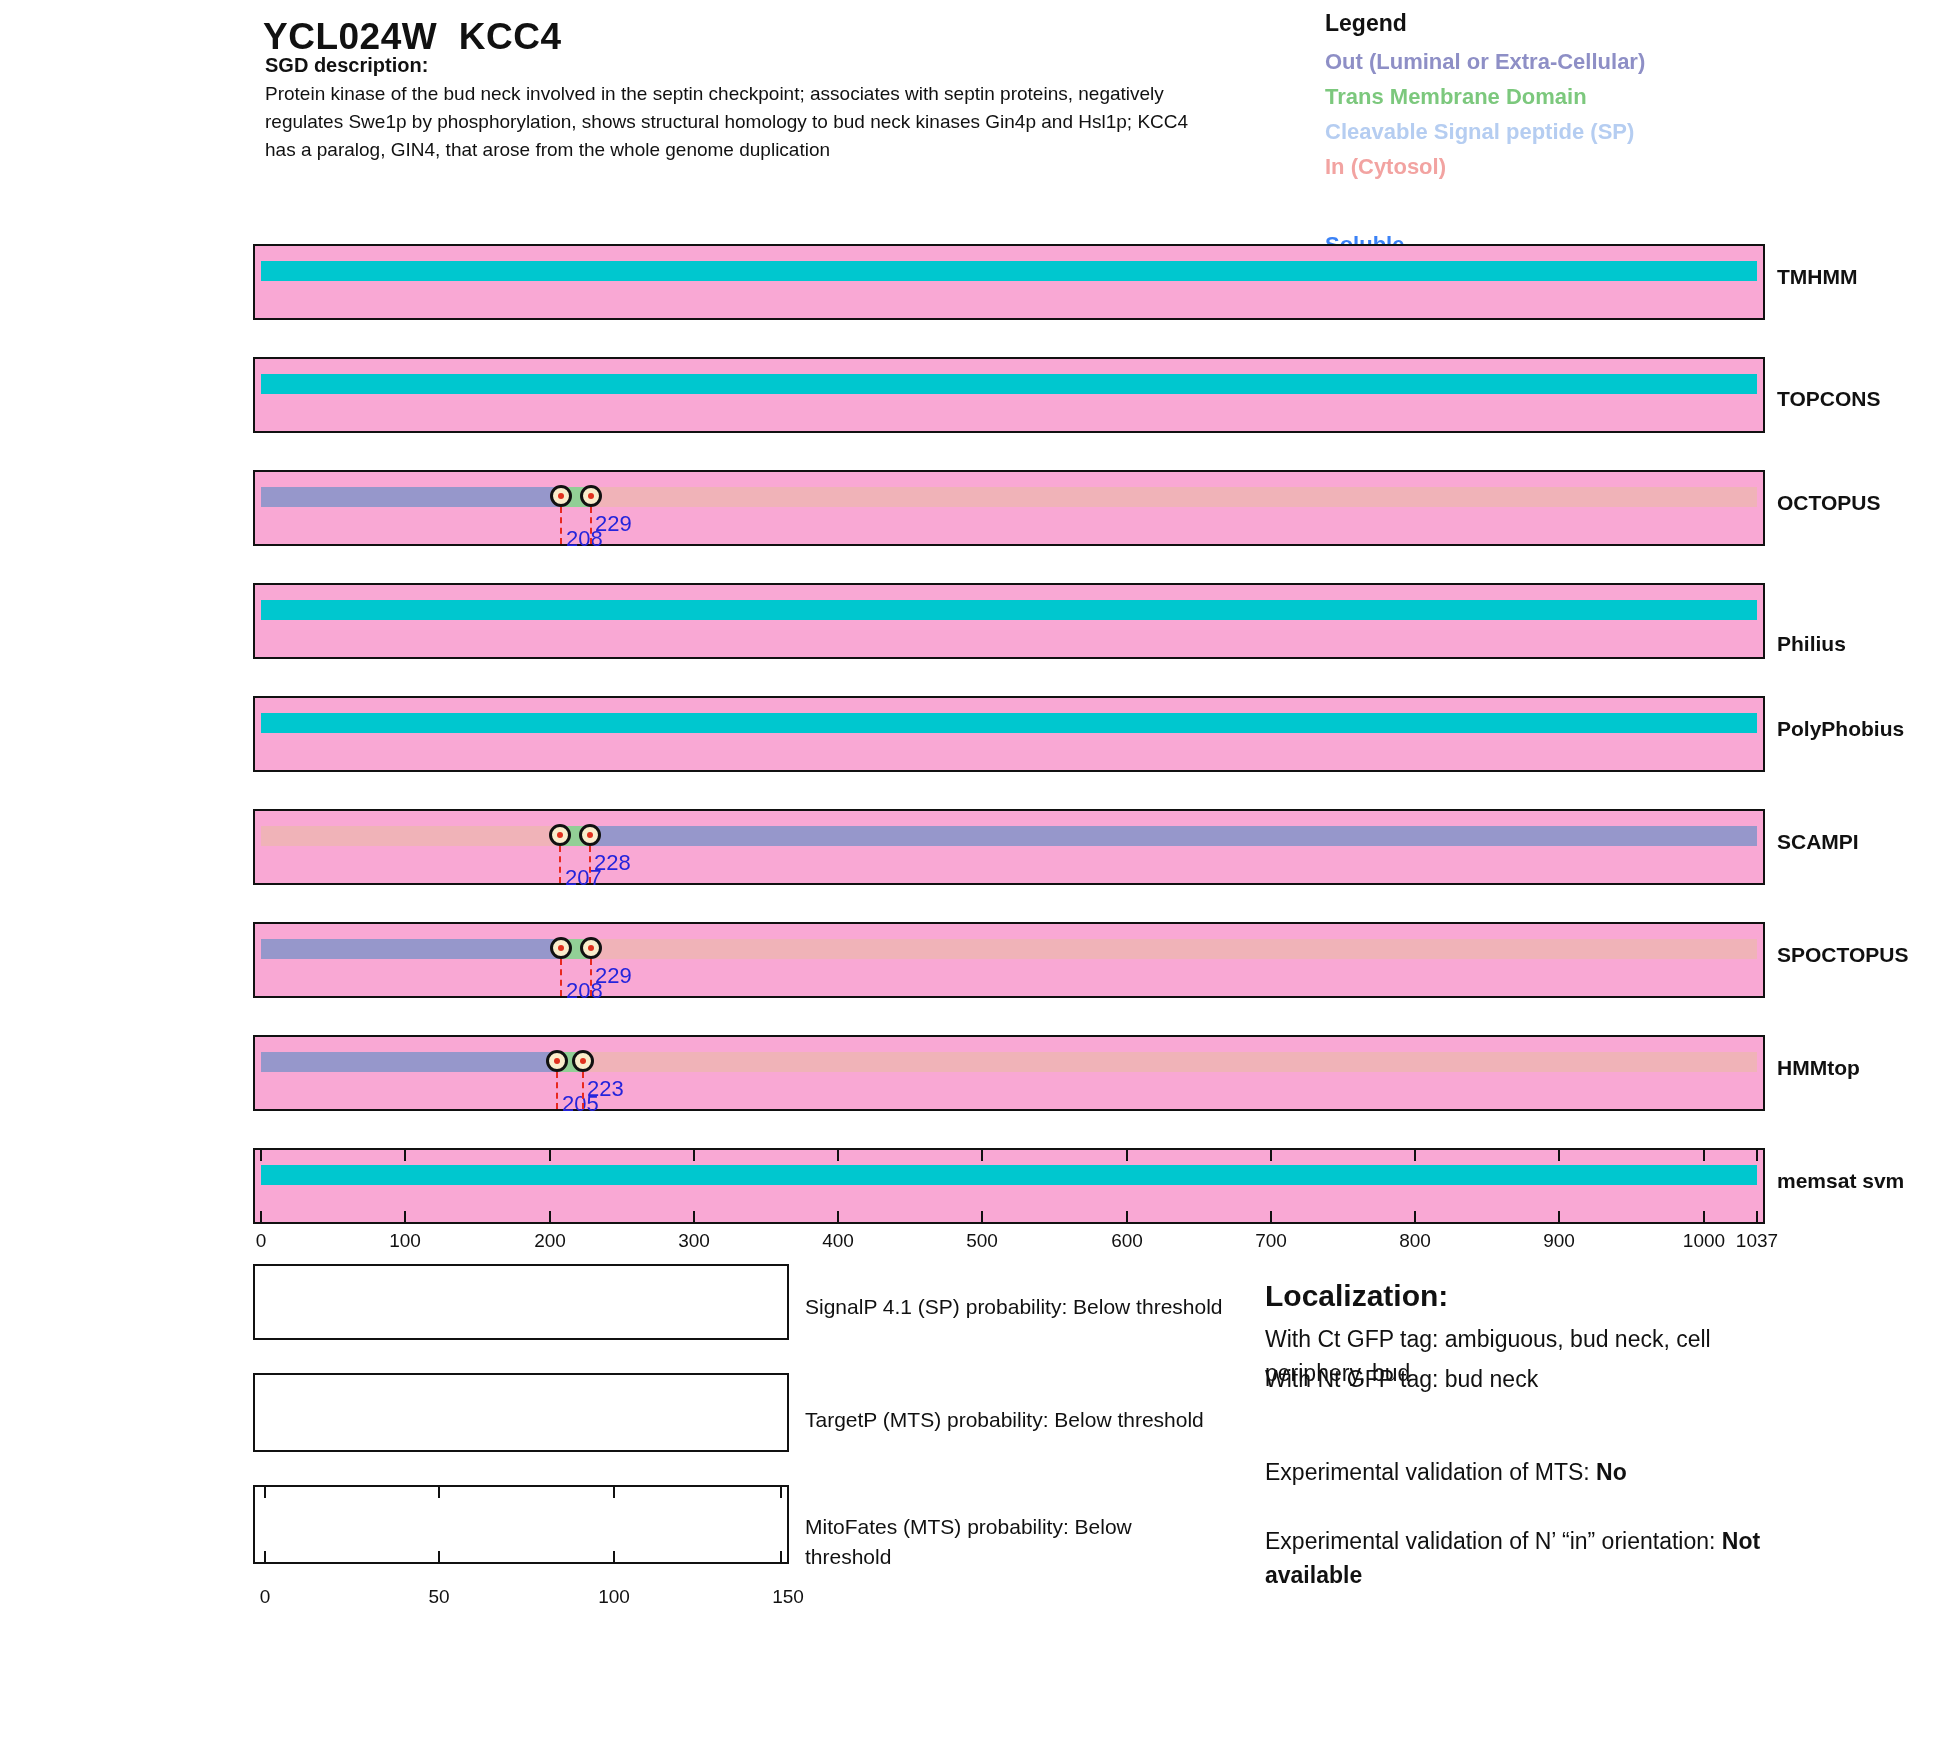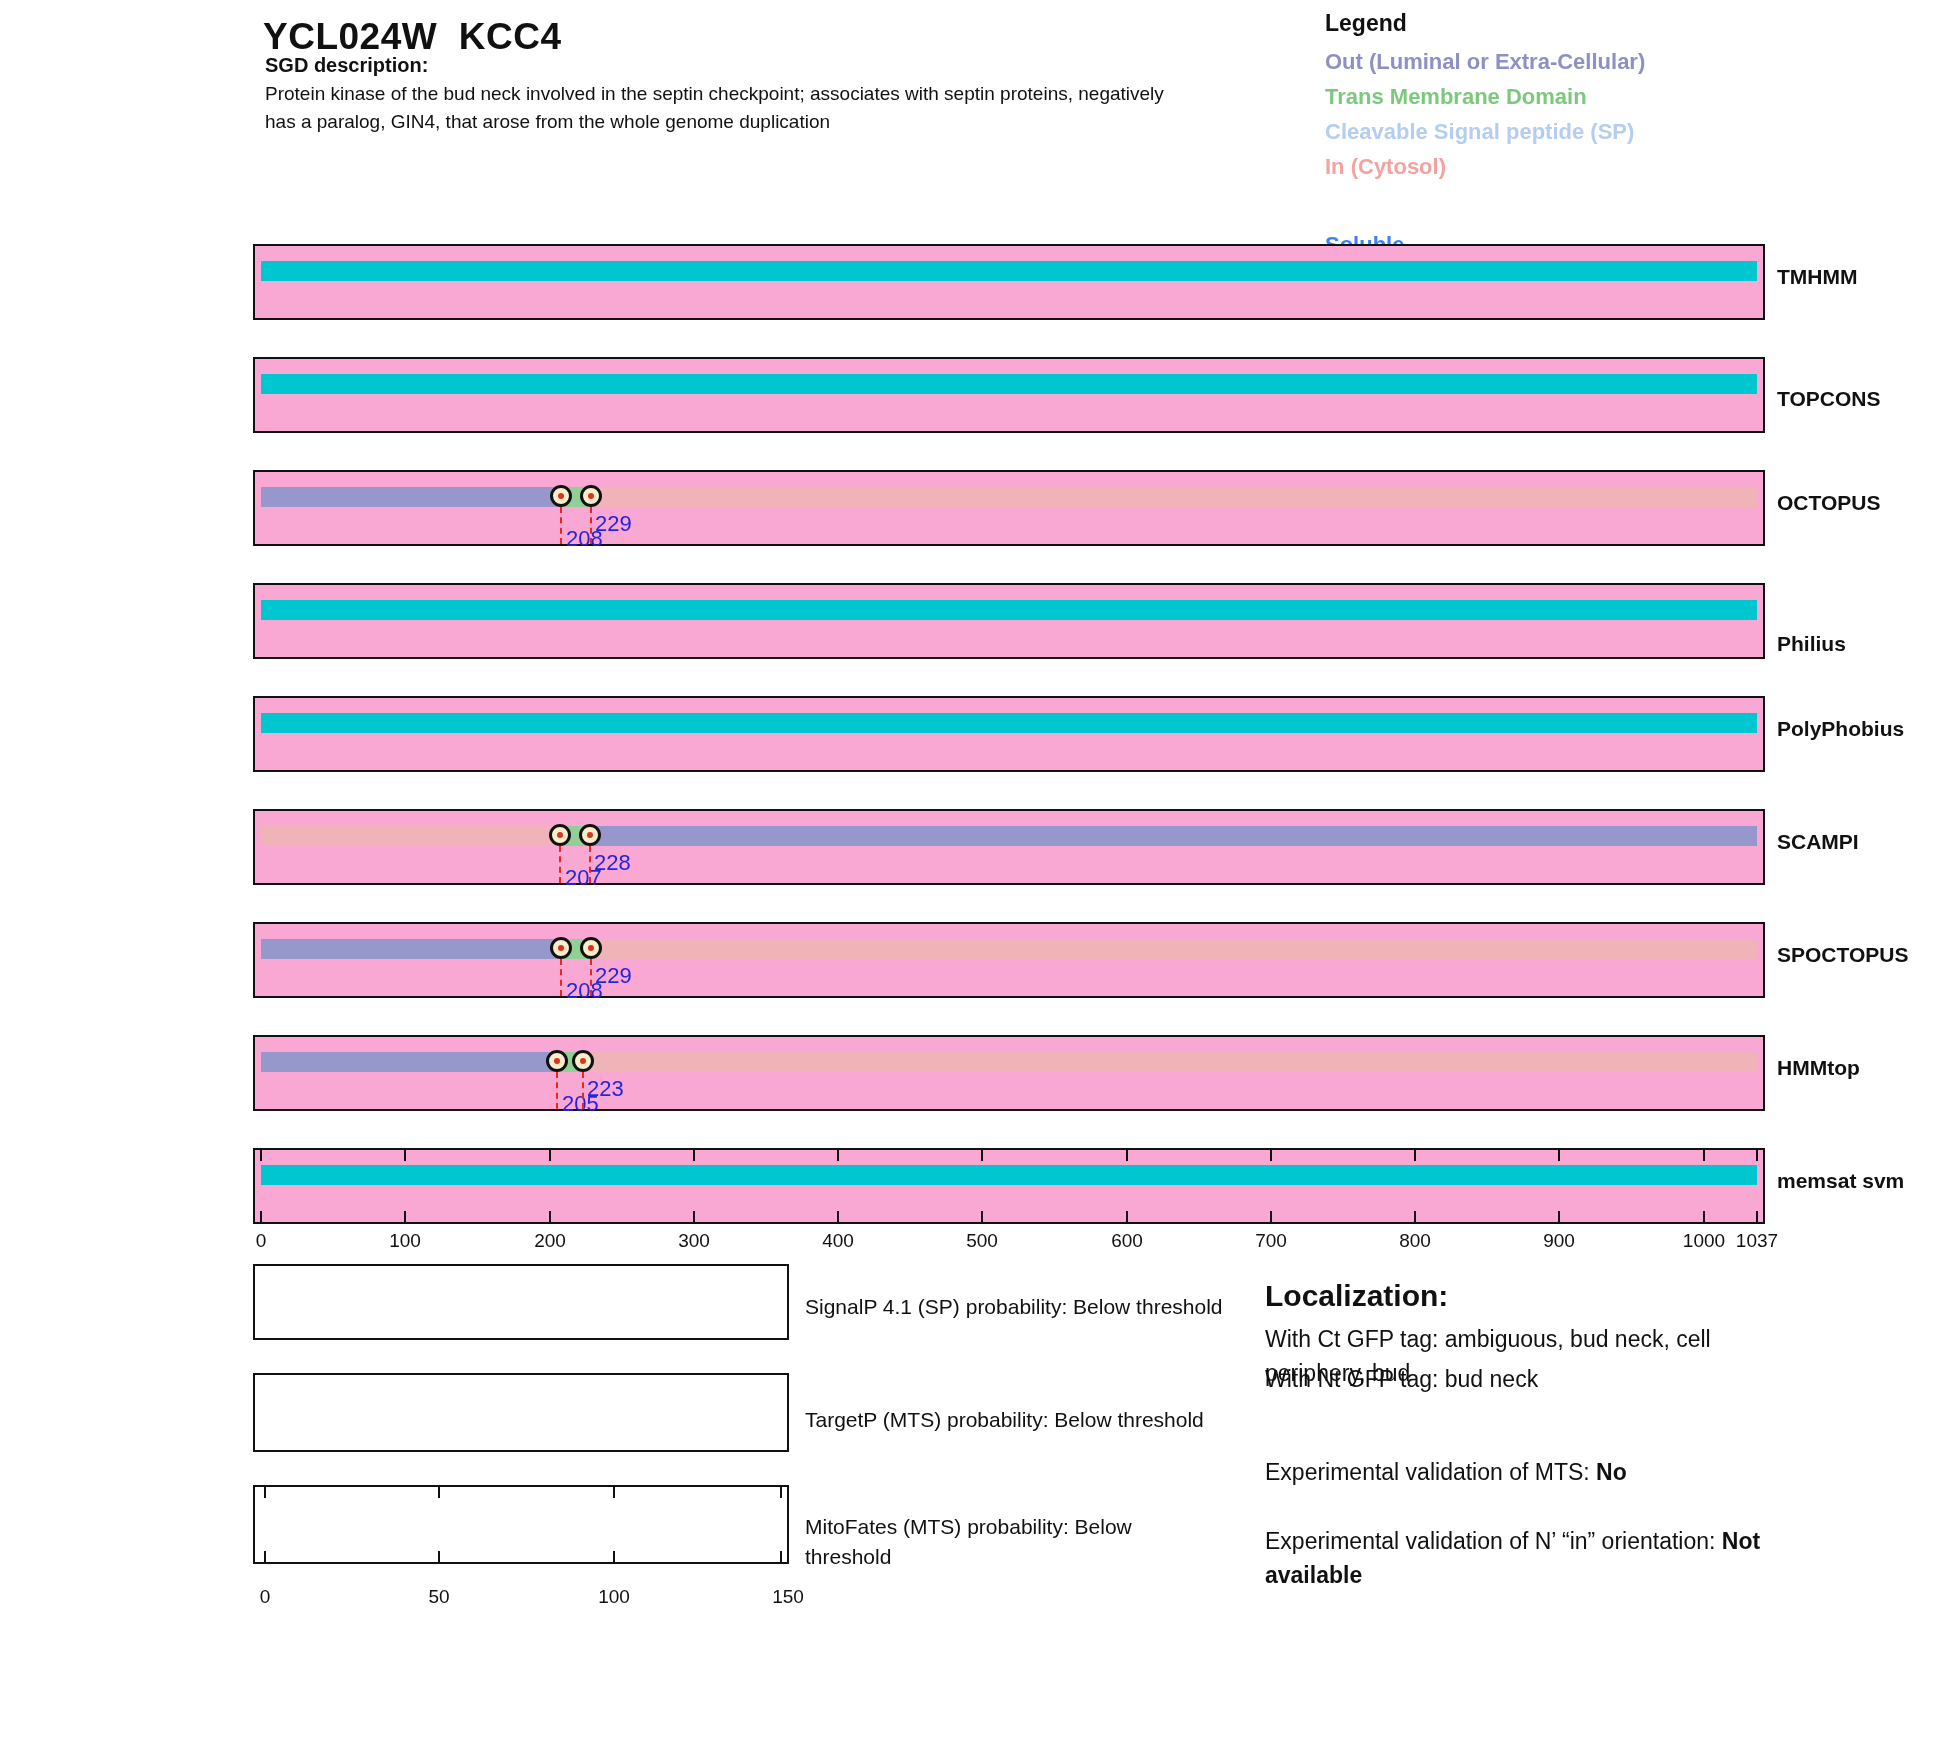--- a/index.html
+++ b/index.html
@@ -33,20 +33,21 @@
   #loc-ori{left:1265px;top:1524px;width:555px;font-size:23px;line-height:34px;}
 </style>
 </head>
 <body>
 
 <div id="canvas">
   <div id="title" class="abs">YCL024W  KCC4</div>
   <div id="sgd-label" class="abs">SGD description:</div>
   <div id="desc" class="abs">
       <div class="desc-line">Protein kinase of the bud neck involved in the septin checkpoint; associates with septin proteins, negatively</div>
+      <div class="desc-line">regulates Swe1p by phosphorylation, shows structural homology to bud neck kinases Gin4p and Hsl1p; KCC4</div>
       <div class="desc-line">has a paralog, GIN4, that arose from the whole genome duplication</div>
     </div>
 
   <div id="legend" class="abs">
     <div id="legend-title">Legend</div>
     <div id="legend-items">
         <div class="legend-item" style="color: rgb(142, 143, 198);">Out (Luminal or Extra-Cellular)</div>
         <div class="legend-item" style="color: rgb(124, 200, 125);">Trans Membrane Domain</div>
         <div class="legend-item" style="color: rgb(181, 205, 241);">Cleavable Signal peptide (SP)</div>
         <div class="legend-item" style="color: rgb(242, 163, 161);">In (Cytosol)</div>

